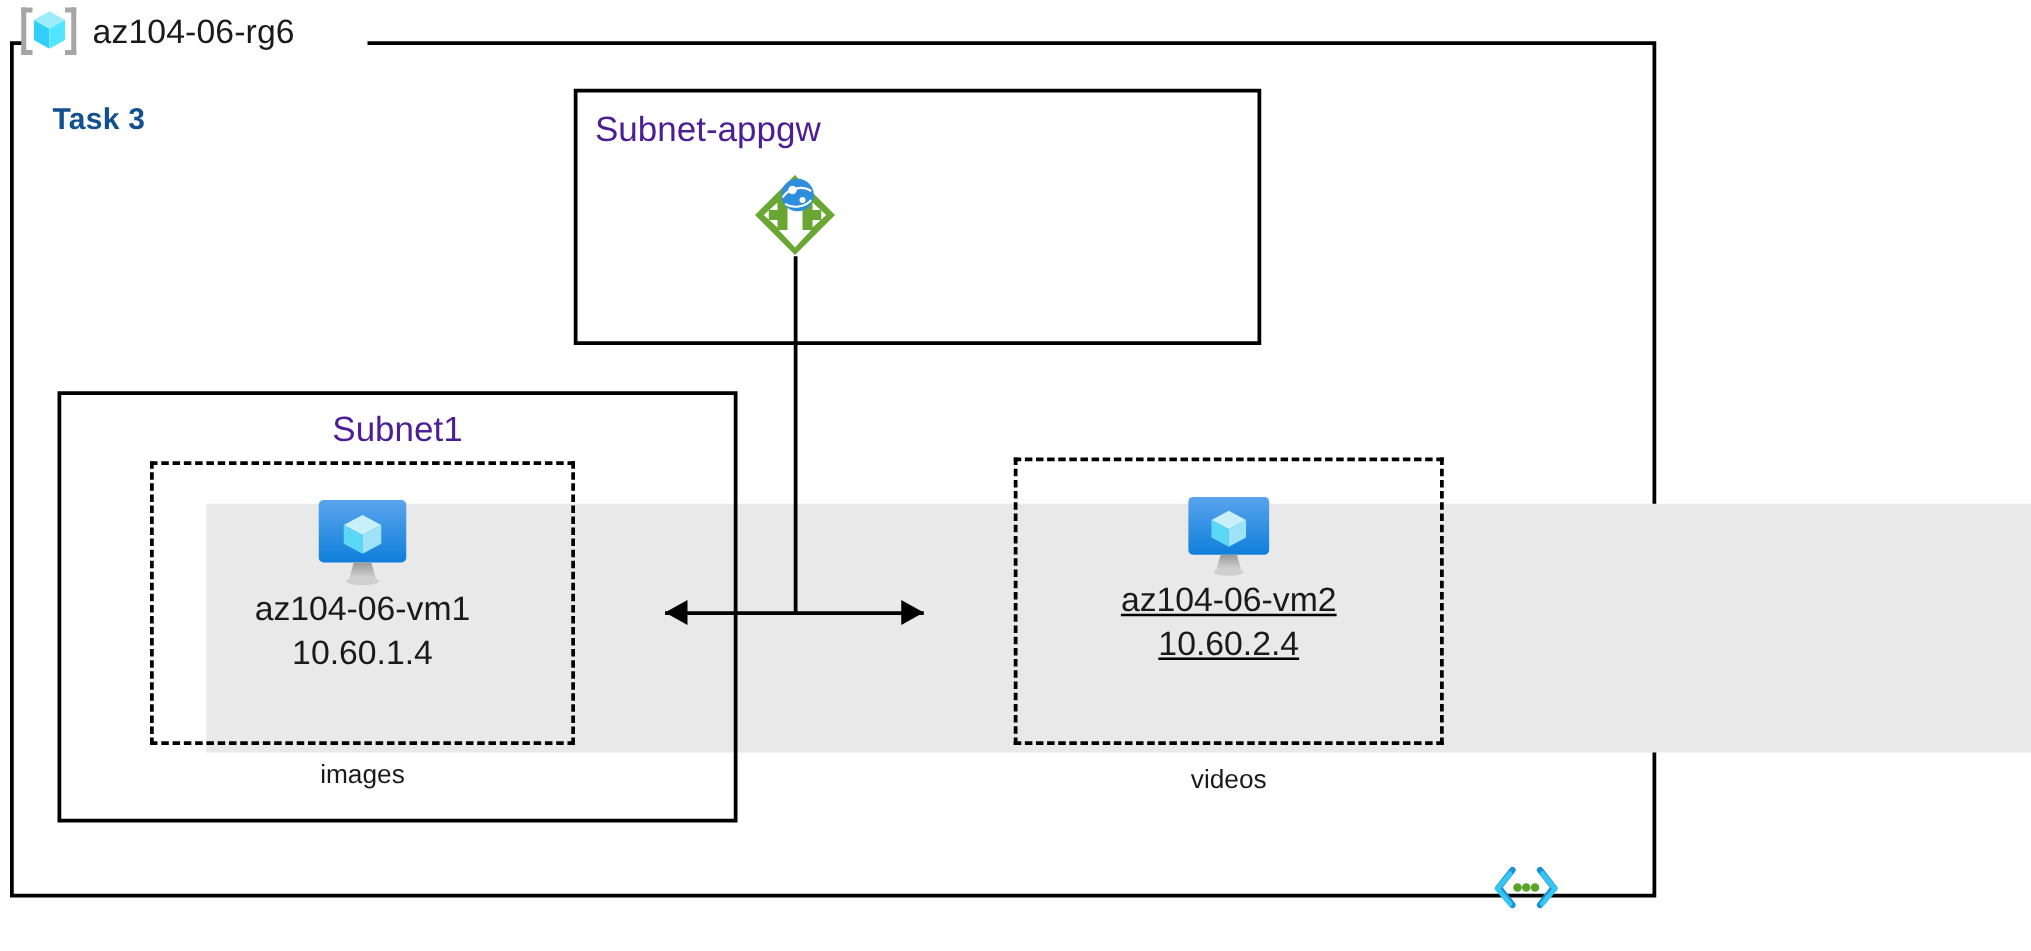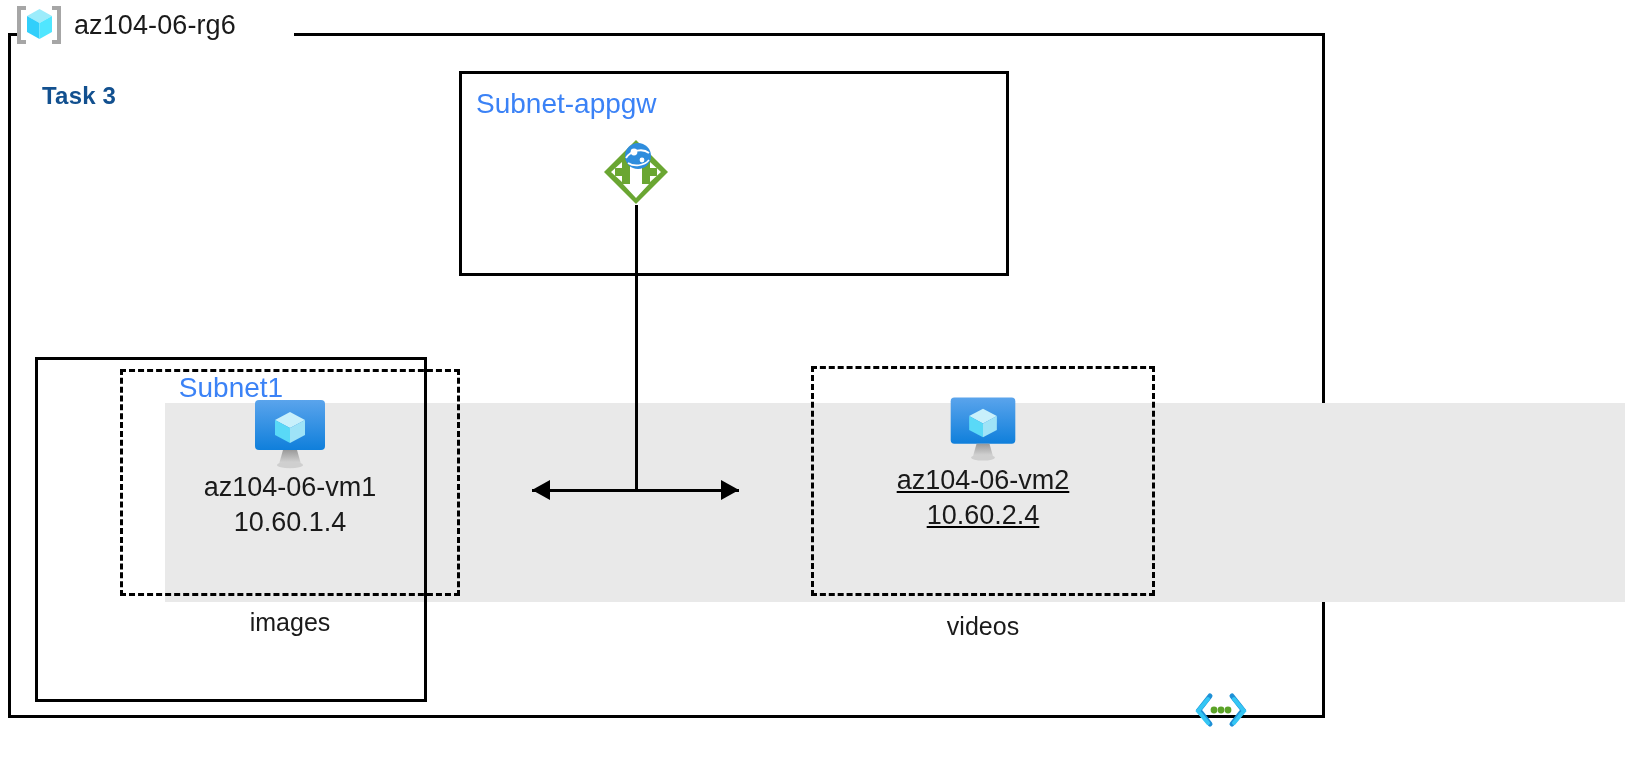--- a/index.html
+++ b/index.html
@@ -114,31 +114,31 @@
     border: 3px solid #000000;
     box-sizing: border-box;
     background: transparent;
     z-index: 2;
   }
   .subnet-title {
     position: absolute;
     width: 100%;
     text-align: center;
     font-size: 28px;
-    color: #3b82f6;
+    color: #4c1d95;
     z-index: 3;
   }
   .subnet-title.left-align {
     text-align: left;
     padding-left: 14px;
     box-sizing: border-box;
   }
 
   #subnet-appgw { left: 459px; top: 71px; width: 550px; height: 205px; }
-  #subnet1 { left: 35px; top: 313px; width: 392px; height: 345px; margin-top: 44px; }
+  #subnet1 { left: 46px; top: 313px; width: 544px; height: 345px; }
   #subnet2 { left: 738px; top: 313px; width: 484px; height: 345px; }
 
   
   .dashed-box {
     position: absolute;
     border: 3px dashed #000000;
     box-sizing: border-box;
     background: transparent;
     z-index: 3;
   }
@@ -157,21 +157,21 @@
     color: #1a1a1a;
     line-height: 1.28;
     white-space: nowrap;
   }
   #vm1-node { left: 120px; top: 398px; width: 340px; }
   #vm2-node { left: 811px; top: 395px; width: 344px; text-decoration: underline; }
 
   .tier-label {
     position: absolute;
     text-align: center;
-    font-size: 25px;
+    font-size: 21px;
     color: #1a1a1a;
     z-index: 4;
   }
   #tier1-label { left: 120px; top: 608px; width: 340px; }
   #tier2-label { left: 811px; top: 612px; width: 344px; }
 
   
   #appgw-node {
     position: absolute;
     left: 598px;

